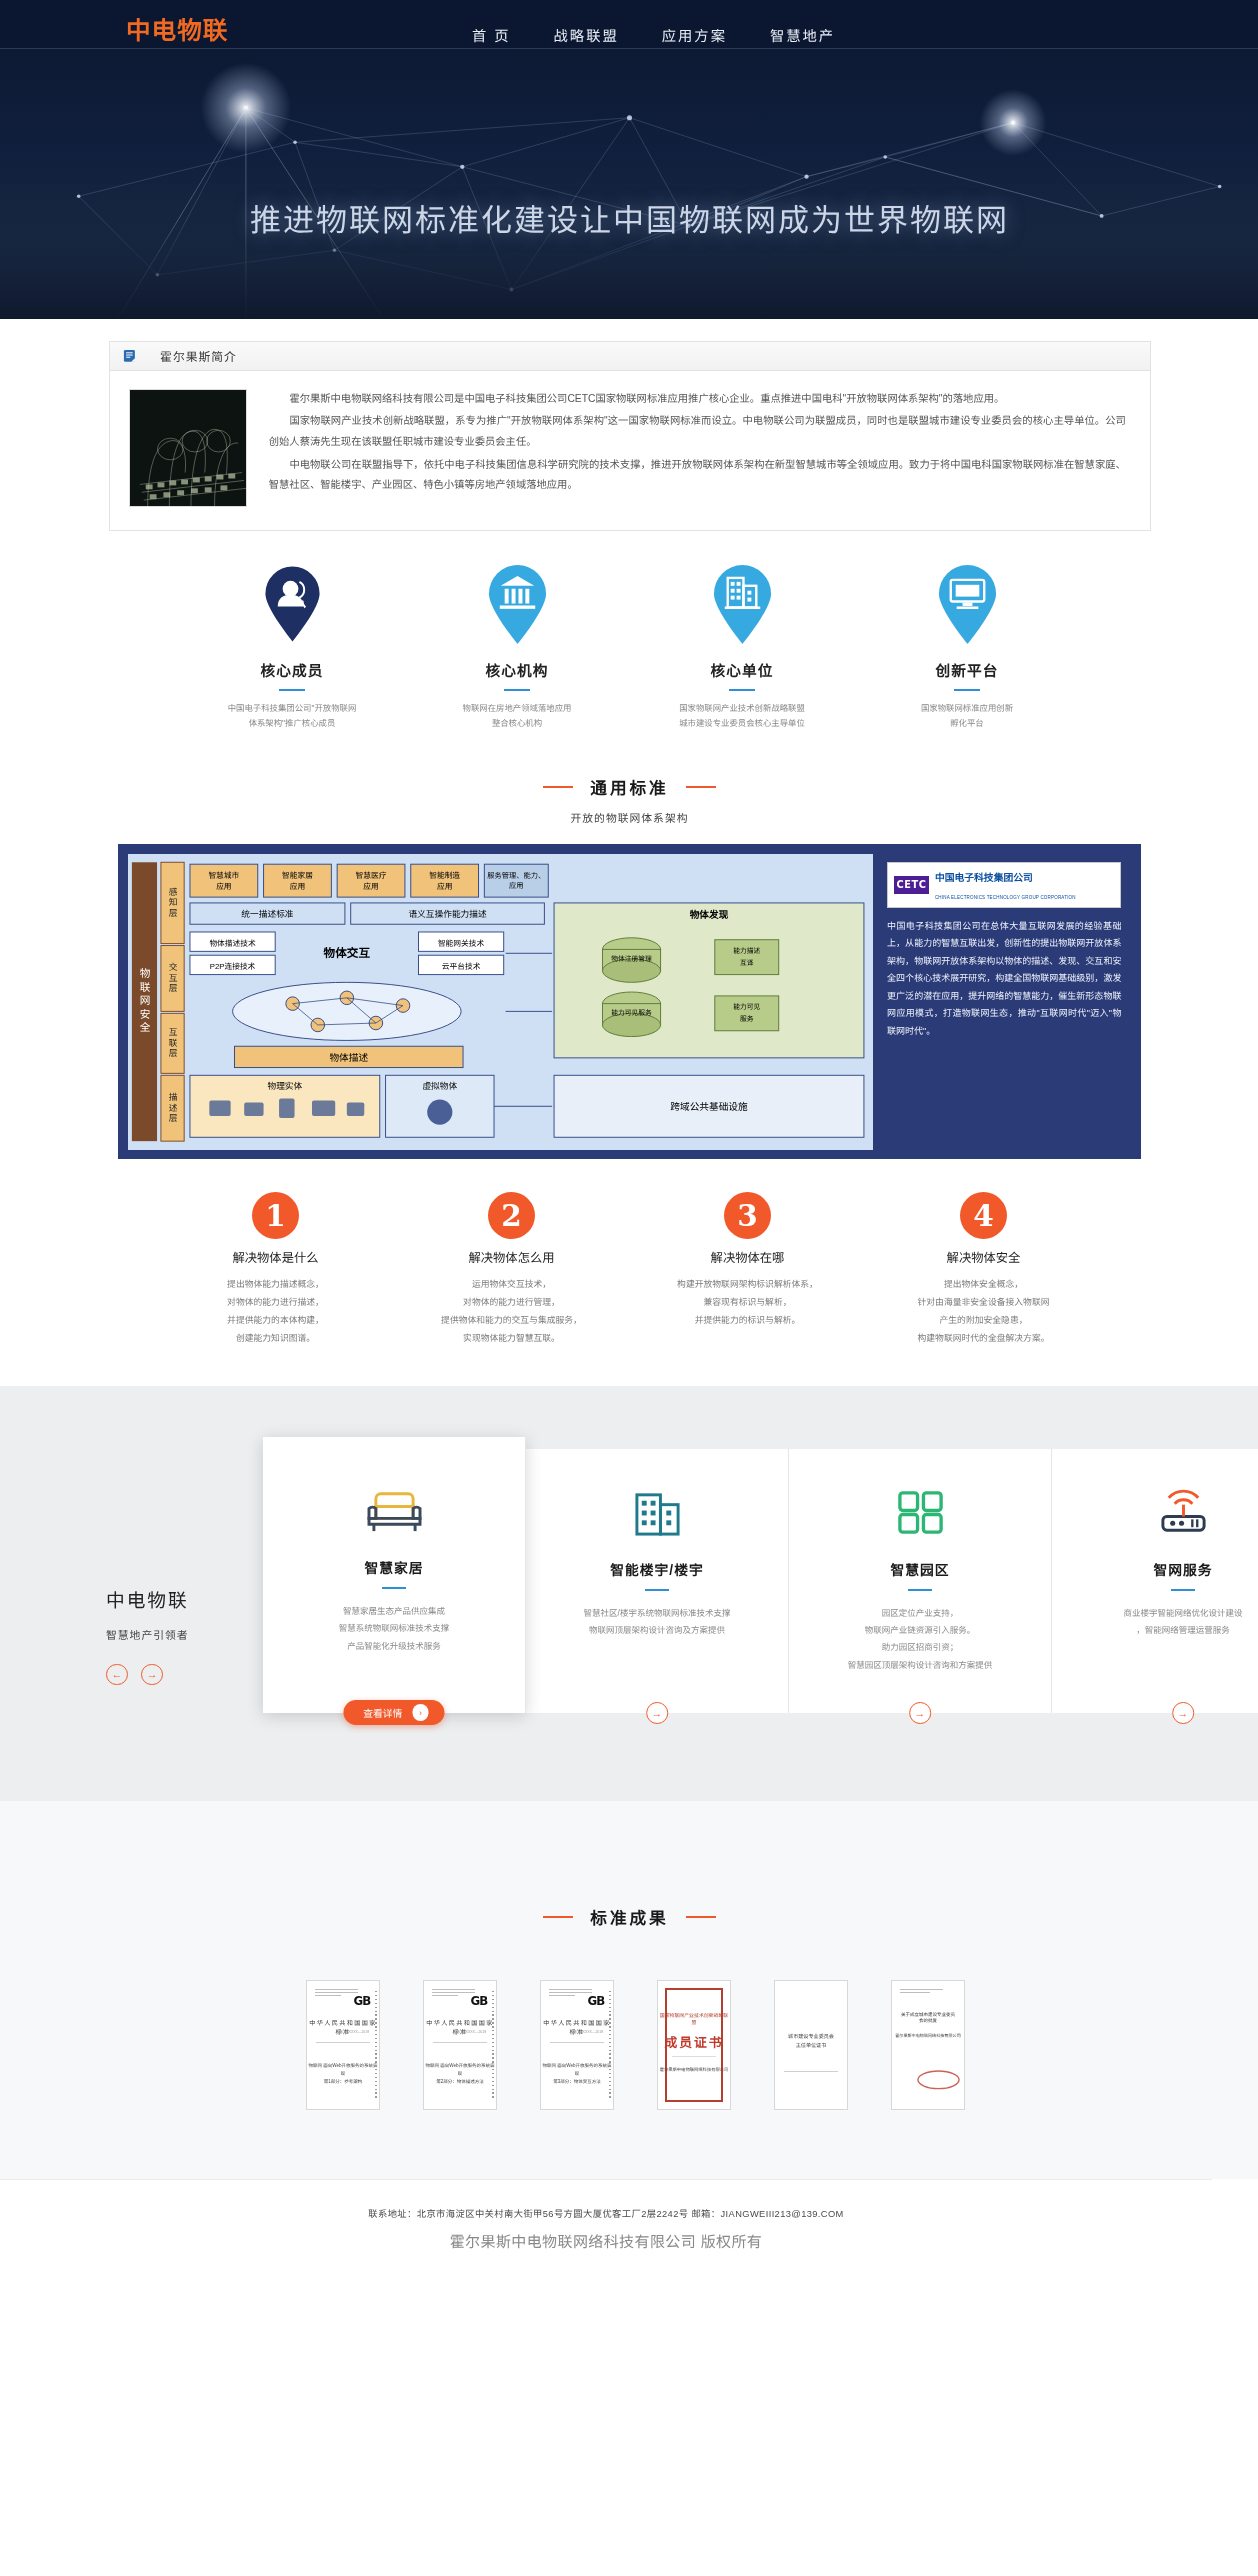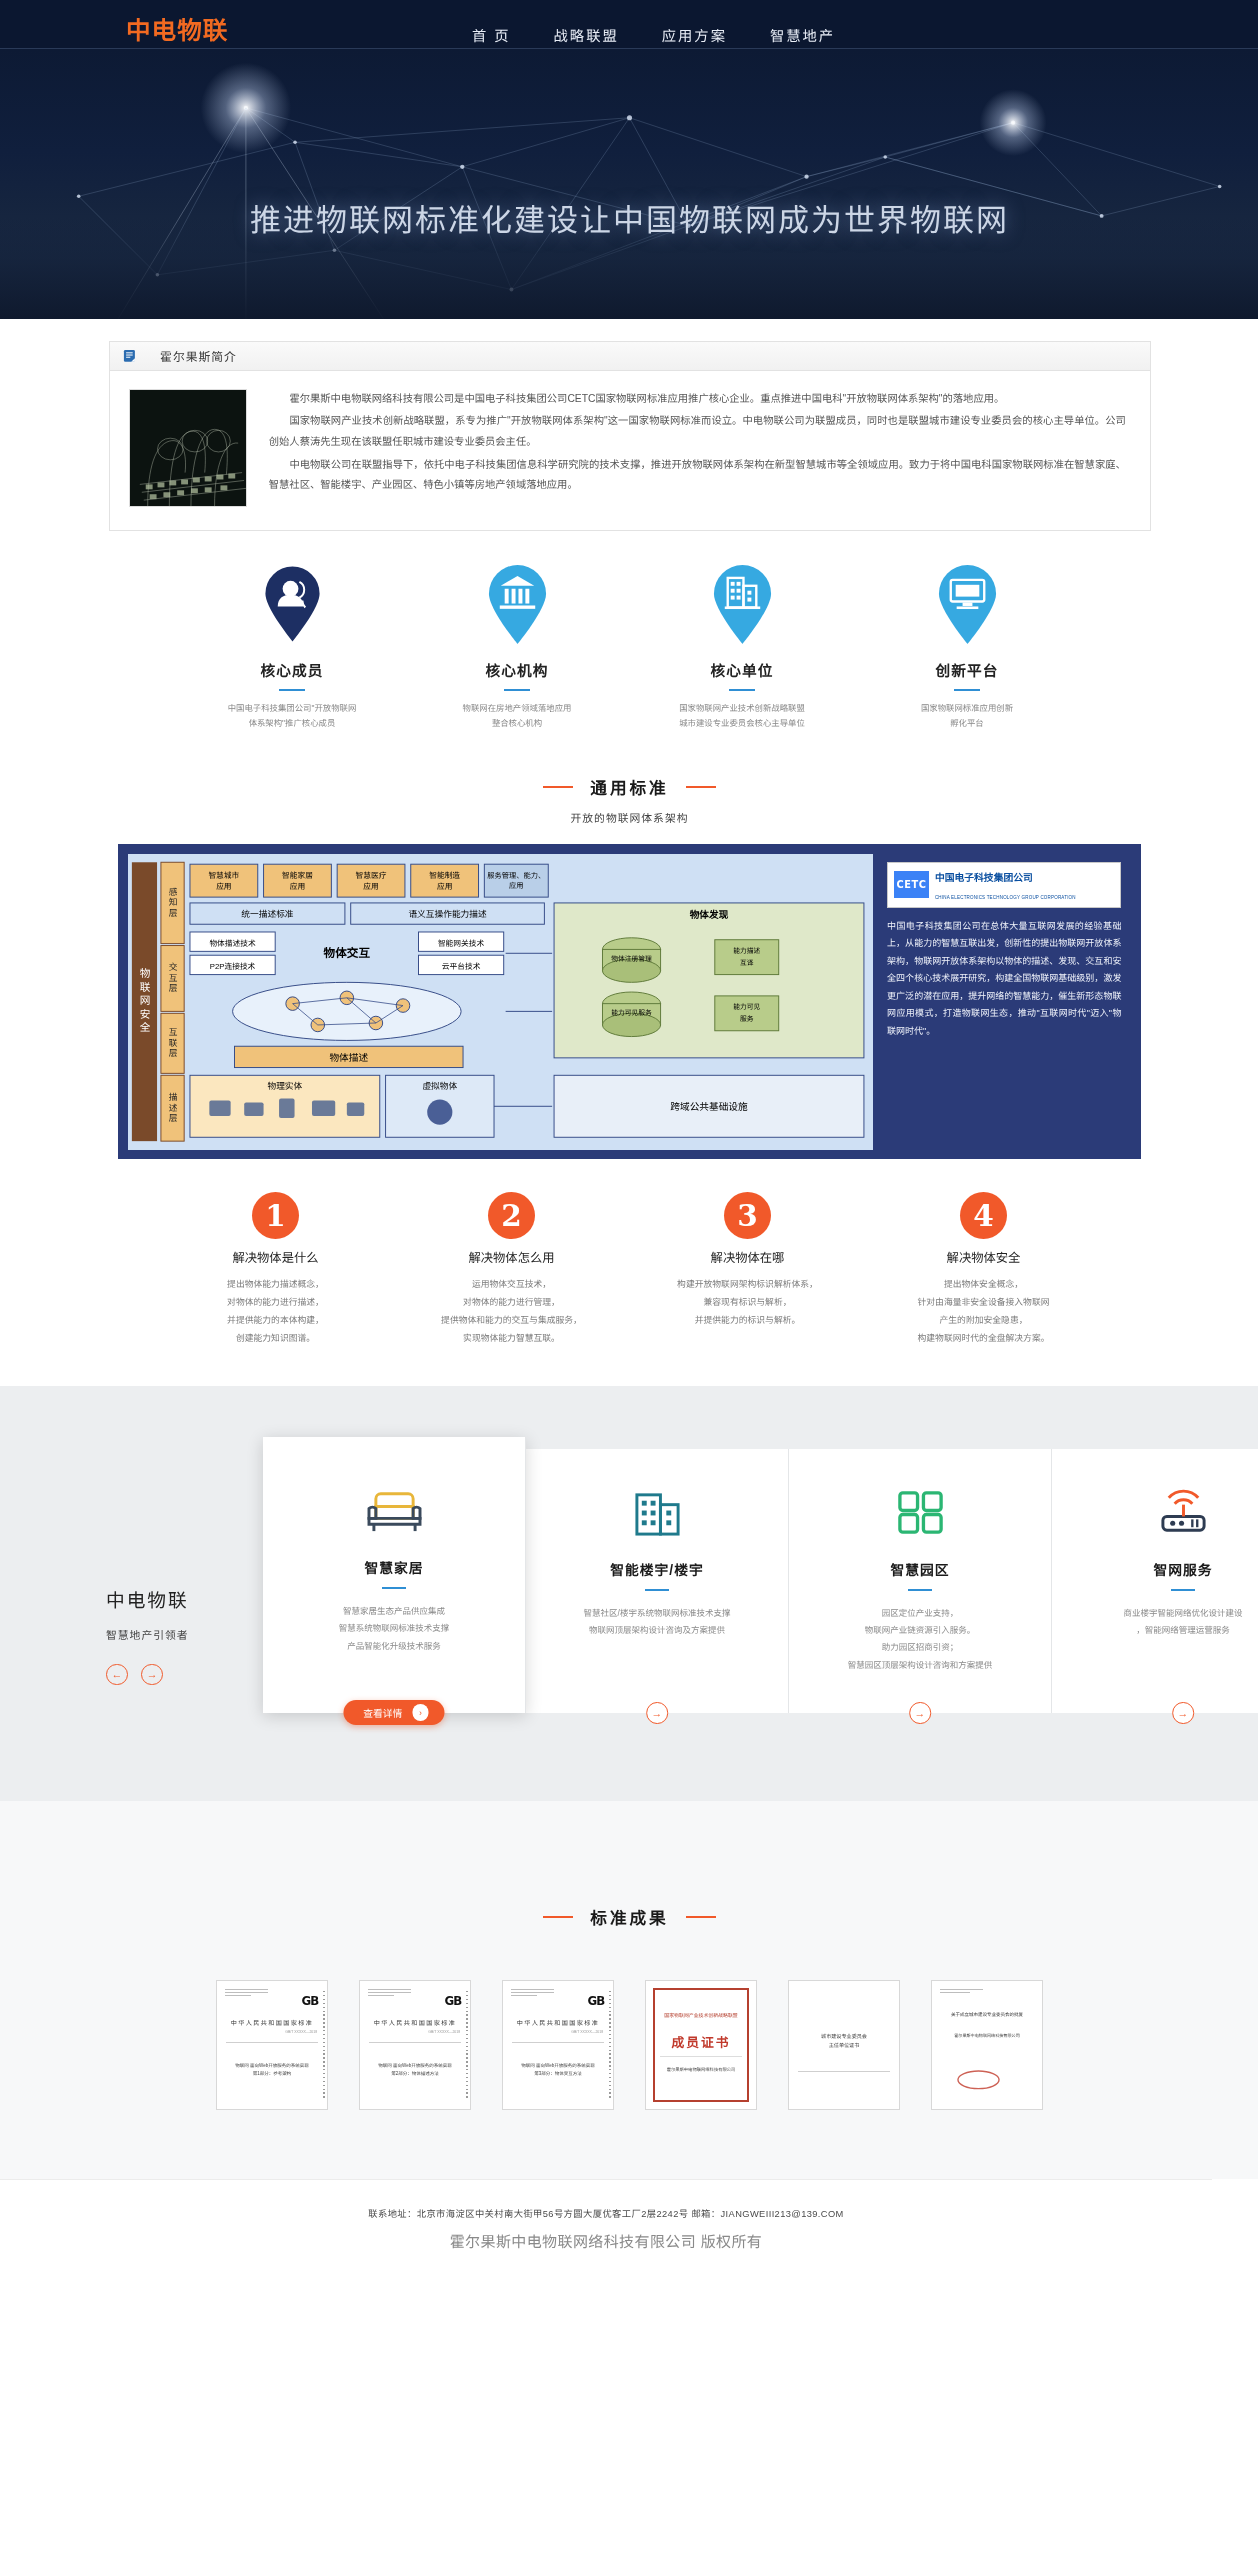--- a/index.html
+++ b/index.html
@@ -99,21 +99,21 @@
     margin:19.7px auto 0;width:1023px;height:315px;background:#2b3b78;
     display:flex;padding:9.8px;gap:9.8px;
   }
   .arch-left{flex:1;background:#cfe0f4;position:relative;}
   .arch-right{width:248px;color:#fff;padding:7.9px 9.8px 0 3.9px;}
   .cetc-badge{
     background:#fff;border:1px solid #c8c8c8;padding:3.9px 5.9px;display:flex;
     align-items:center;gap:5.9px;margin-bottom:9.8px;
   }
   .cetc-mark{
-    width:35px;height:27px;background:#3b82f6;color:#fff;font-size:9.8px;
+    width:35px;height:18px;background:#4c1d95;color:#fff;font-size:9.8px;
     display:flex;align-items:center;justify-content:center;font-weight:bold;
     font-family:"DejaVu Sans",sans-serif;letter-spacing:0.5px;
   }
   .cetc-zh{font-size:9.8px;color:#0a4fa0;font-weight:bold;line-height:1.15;}
   .cetc-en{font-size:4.5px;color:#0a4fa0;letter-spacing:0.2px;}
   .arch-para{font-size:9px;line-height:1.95;text-align:justify;color:#f0f3fb;}
 
   
   .solutions{
     display:flex;justify-content:center;gap:59px;margin:33px auto 0;
@@ -168,22 +168,22 @@
   .card-arrow{
     position:absolute;left:50%;transform:translateX(-50%);bottom:-10.8px;
     width:21.6px;height:21.6px;border-radius:50%;border:1px solid #f1592a;background:#fff;
     display:flex;align-items:center;justify-content:center;color:#f1592a;font-size:10.8px;cursor:pointer;
   }
 
   
   .certs-sec{background:#f7f8f9;padding:61px 0 69px;width:1259px;}
   .certs-row{display:flex;justify-content:center;gap:31px;margin-top:51px;}
   .cert{
-    width:112px;height:130px;background:#fff;border:1px solid #d8d8d8;
-    position:relative;overflow:hidden;
+    width:74px;height:130px;background:#fff;border:1px solid #d8d8d8;
+    position:relative;overflow:hidden;margin-left:12px;
   }
   .cert .gb{position:absolute;right:8.8px;top:12.8px;font-size:11.8px;font-weight:bold;color:#111;
     font-family:"DejaVu Sans",sans-serif;letter-spacing:-1px;}
   .cert .tiny{position:absolute;left:7.9px;top:7.9px;width:43px;}
   .cert .tiny i{display:block;height:1.2px;background:#bdbdbd;margin-bottom:1.6px;}
   .cert .cn{position:absolute;left:0;right:0;top:37px;text-align:center;font-size:6.1px;color:#333;letter-spacing:1.4px;}
   .cert .code{position:absolute;right:9.8px;top:49px;font-size:3.5px;color:#999;}
   .cert .hr{position:absolute;left:8.8px;right:8.8px;top:61px;height:1px;background:#cfcfcf;}
   .cert .body{position:absolute;left:0;right:0;top:81px;text-align:center;font-size:4.5px;color:#444;line-height:1.8;}
   .cert .perf{position:absolute;right:2px;top:9.8px;bottom:9.8px;width:2px;

